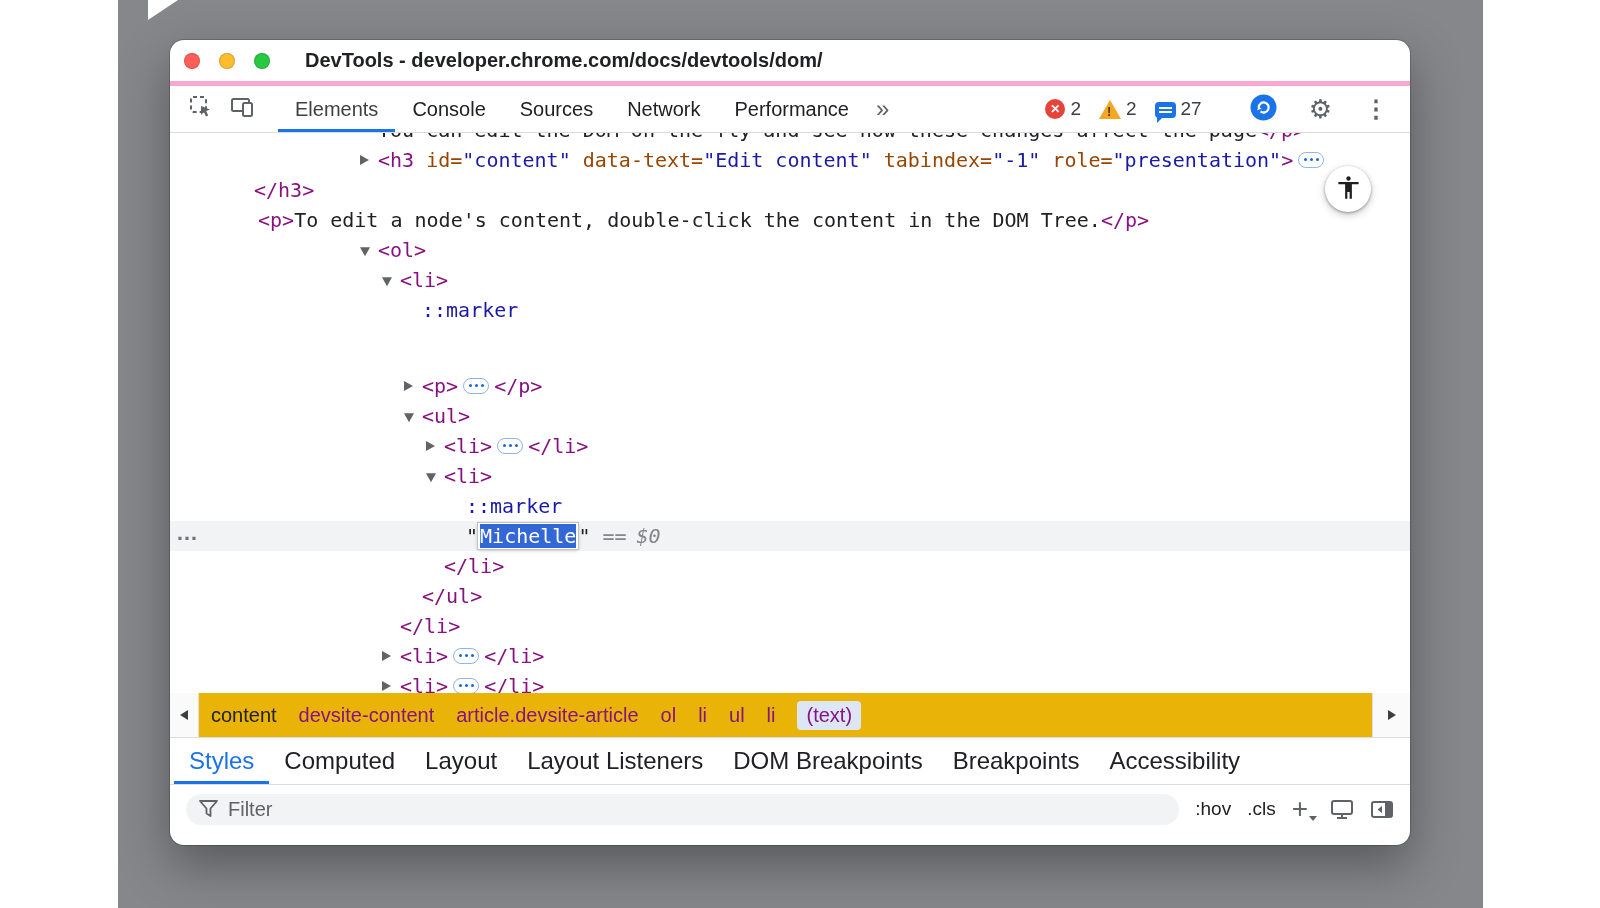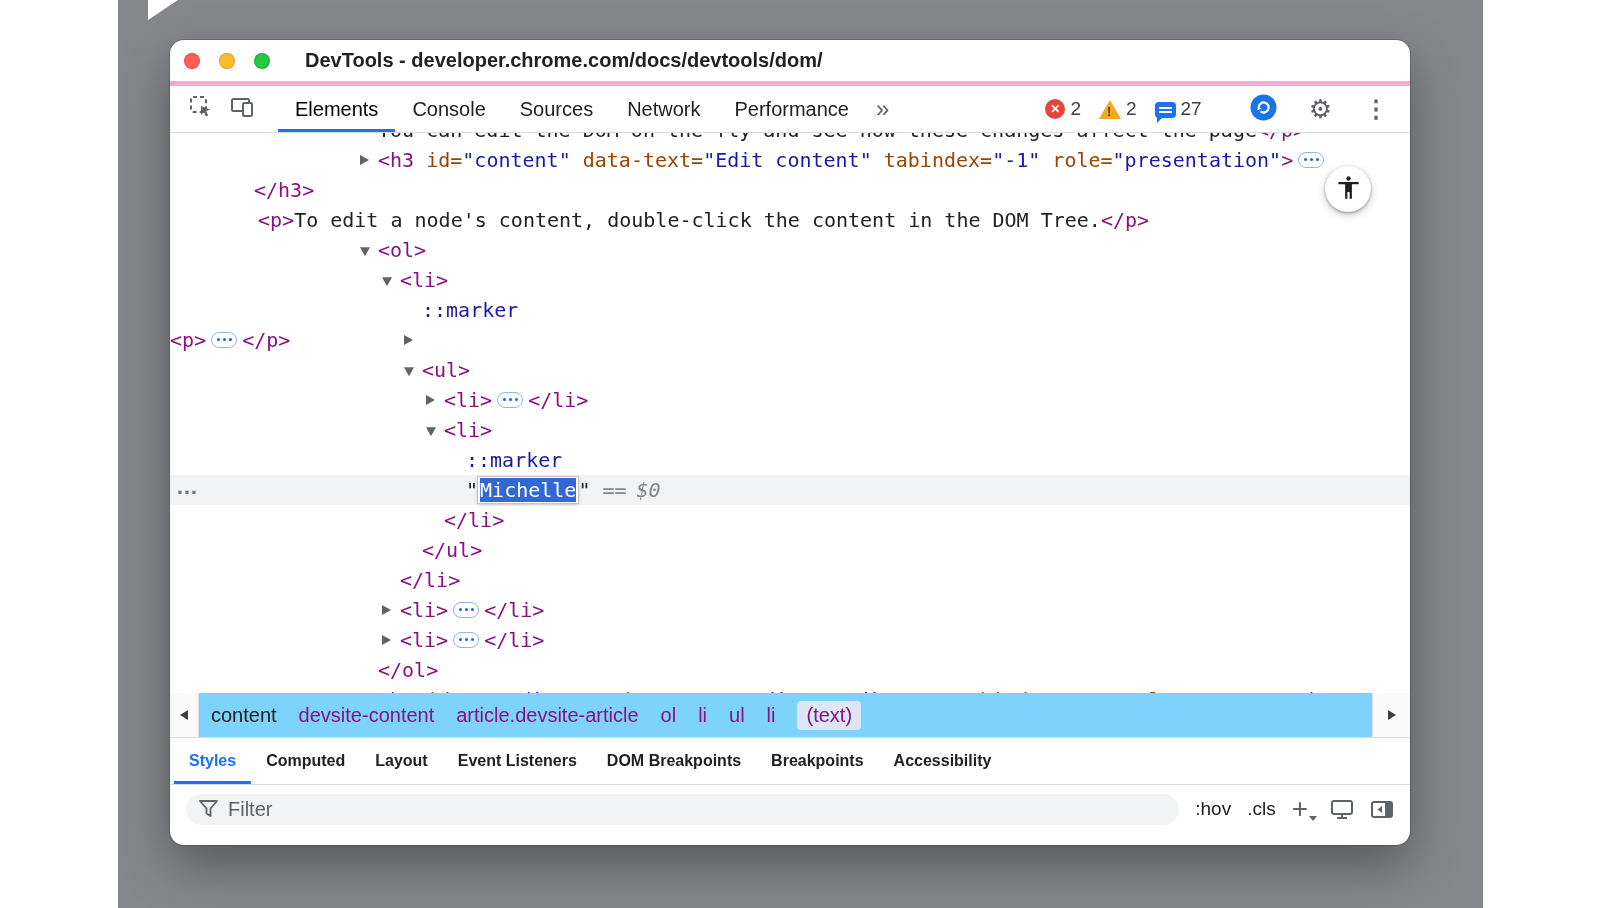--- a/index.html
+++ b/index.html
@@ -23,21 +23,21 @@
   .light.green { background:#28c840; }
   .title { margin-left:16px; font-size:20px; font-weight:bold; color:#202124; }
 
   
   .toolbar { height:47px; display:flex; align-items:stretch; padding-left:10px;
              border-bottom:1px solid #dadce0; }
   .icon-btn { display:flex; align-items:center; justify-content:center; padding:0 8px;
               color:#5f6368; }
   .tabstrip { display:flex; align-items:stretch; margin-left:14px; }
   .tab { display:flex; align-items:center; padding:0 17px; font-size:20px; color:#202124; }
-  .tab.selected { color:#000000; border-bottom:3px solid #1a73e8; padding-top:3px; }
+  .tab.selected { color:#404040; border-bottom:3px solid #1a73e8; padding-top:3px; }
   .more-tabs { display:flex; align-items:center; padding:0 10px; font-size:24px; color:#5f6368; }
   .right-cluster { margin-left:auto; display:flex; align-items:center; gap:16px; padding-right:14px; }
   .badges { display:flex; align-items:center; gap:18px; }
   .badge-item { display:flex; align-items:center; gap:5px; font-size:19px; color:#3c4043; }
   .bicon { position:relative; display:inline-block; }
   .bicon.error { width:20px; height:20px; border-radius:50%; background:#e5443b; }
   .bicon.error::after { content:"✕"; position:absolute; inset:0; color:#fff; font-size:12px;
                         line-height:20px; text-align:center; font-weight:bold; }
   .bicon.warning { width:0; height:0; border-left:11px solid transparent;
                    border-right:11px solid transparent; border-bottom:19px solid #f5a623; }
@@ -83,36 +83,36 @@
                  font-family:"Liberation Sans", sans-serif; font-size:22px; font-weight:bold; }
 
   
   .a11y-btn { position:absolute; left:1155px; top:126px; width:46px; height:46px;
               border-radius:50%; background:#fff; z-index:5;
               box-shadow:0 1px 3px rgba(0,0,0,.35), 0 3px 9px rgba(0,0,0,.2);
               display:flex; align-items:center; justify-content:center; }
 
   
   .crumbbar { height:45px; display:flex; align-items:stretch; border-bottom:1px solid #dadce0;
-              font-size:20px; background:#7dd3fc; }
+              font-size:20px; background:#eab308; }
   .crumb-nav { display:flex; align-items:center; justify-content:center; background:#fafafa; }
   .crumb-nav.left { width:29px; border-right:1px solid #e0e0e0; }
   .crumb-nav.right { width:38px; border-left:1px solid #e0e0e0; margin-left:auto; }
   .tri-left { width:0; height:0; border-right:8px solid #3c4043;
               border-top:5px solid transparent; border-bottom:5px solid transparent; }
   .tri-right { width:0; height:0; border-left:8px solid #3c4043;
                border-top:5px solid transparent; border-bottom:5px solid transparent; }
   .crumb-list { display:flex; align-items:center; gap:22px; padding-left:12px;
                 overflow:hidden; white-space:nowrap; }
   .crumb.selected { background:#dce6f5; border-radius:4px; padding:3px 9px; }
 
   
   .paneltabs { height:47px; display:flex; align-items:stretch; padding-left:4px;
                border-bottom:1px solid #dadce0; }
-  .ptab { display:flex; align-items:center; padding:0 15px; font-size:16px; color:#202124;font-weight:bold; }
+  .ptab { display:flex; align-items:center; padding:0 15px; font-size:24px; color:#202124; }
   .ptab.selected { color:#1a73e8; border-bottom:3px solid #1a73e8; padding-top:3px; }
 
   
   .filterbar { height:48px; display:flex; align-items:center; padding:0 16px; gap:16px; }
   .filter-input { flex:1; display:flex; align-items:center; gap:10px; height:31px;
                   background:#f1f3f4; border-radius:16px; padding:0 13px; }
   .filter-input input { flex:1; border:none; outline:none; background:transparent;
                         font-size:20px; color:#202124;
                         font-family:"Liberation Sans", sans-serif; }
   .filter-input input::placeholder { color:#5f6368; }
@@ -197,21 +197,21 @@
   </div>
 
   <div class="tree">
       <div class="tree-row" style="padding-left: 208px; margin-top: -18px;"><span class="tk-text">You can edit the DOM on the fly and see how these changes affect the page</span><span class="tk-tag">&lt;/p&gt;</span></div>
       <div class="tree-row" style="padding-left: 208px;"><span class="arrow right" style="left: 190px;"></span><span class="tk-tag">&lt;h3</span><span class="tk-attr"> id=</span><span class="tk-val">"content"</span><span class="tk-attr"> data-text=</span><span class="tk-val">"Edit content"</span><span class="tk-attr"> tabindex=</span><span class="tk-val">"-1"</span><span class="tk-attr"> role=</span><span class="tk-val">"presentation"</span><span class="tk-tag">&gt;</span><span class="ellipsis-badge"></span></div>
       <div class="tree-row" style="padding-left: 84px;"><span class="tk-tag">&lt;/h3&gt;</span></div>
       <div class="tree-row" style="padding-left: 88px;"><span class="tk-tag">&lt;p&gt;</span><span class="tk-text">To edit a node's content, double-click the content in the DOM Tree.</span><span class="tk-tag">&lt;/p&gt;</span></div>
       <div class="tree-row" style="padding-left: 208px;"><span class="arrow down" style="left: 190px;"></span><span class="tk-tag">&lt;ol&gt;</span></div>
       <div class="tree-row" style="padding-left: 230px;"><span class="arrow down" style="left: 212px;"></span><span class="tk-tag">&lt;li&gt;</span></div>
       <div class="tree-row" style="padding-left: 252px;"><span class="tk-pseudo">::marker</span></div>
-      <div class="tree-row" style=""><span class="arrow right" style="left: 234px;"></span><span class="tk-tag">&lt;p&gt;</span><span class="ellipsis-badge"></span><span class="tk-tag">&lt;/p&gt;</span></div>
+      <div class="tree-row" style="padding-left: 252px; margin-top: 46px;"><span class="arrow right" style="left: 234px;"></span><span class="tk-tag">&lt;p&gt;</span><span class="ellipsis-badge"></span><span class="tk-tag">&lt;/p&gt;</span></div>
       <div class="tree-row" style="padding-left: 252px;"><span class="arrow down" style="left: 234px;"></span><span class="tk-tag">&lt;ul&gt;</span></div>
       <div class="tree-row" style="padding-left: 274px;"><span class="arrow right" style="left: 256px;"></span><span class="tk-tag">&lt;li&gt;</span><span class="ellipsis-badge"></span><span class="tk-tag">&lt;/li&gt;</span></div>
       <div class="tree-row" style="padding-left: 274px;"><span class="arrow down" style="left: 256px;"></span><span class="tk-tag">&lt;li&gt;</span></div>
       <div class="tree-row" style="padding-left: 296px;"><span class="tk-pseudo">::marker</span></div>
       <div class="tree-row selected" style="padding-left: 296px;"><span class="gutter-dots">…</span><span class="tk-text">"</span><span class="edit-box"><span class="edit-sel">Michelle</span></span><span class="tk-text">"</span><span class="tk-eq">==</span><span class="tk-dollar">$0</span></div>
       <div class="tree-row" style="padding-left: 274px;"><span class="tk-tag">&lt;/li&gt;</span></div>
       <div class="tree-row" style="padding-left: 252px;"><span class="tk-tag">&lt;/ul&gt;</span></div>
       <div class="tree-row" style="padding-left: 230px;"><span class="tk-tag">&lt;/li&gt;</span></div>
       <div class="tree-row" style="padding-left: 230px;"><span class="arrow right" style="left: 212px;"></span><span class="tk-tag">&lt;li&gt;</span><span class="ellipsis-badge"></span><span class="tk-tag">&lt;/li&gt;</span></div>
       <div class="tree-row" style="padding-left: 230px;"><span class="arrow right" style="left: 212px;"></span><span class="tk-tag">&lt;li&gt;</span><span class="ellipsis-badge"></span><span class="tk-tag">&lt;/li&gt;</span></div>
@@ -243,21 +243,21 @@
       </div>
     <div class="crumb-nav right">
       <span class="tri-right"></span>
     </div>
   </div>
 
   <div class="paneltabs">
       <div class="ptab selected">Styles</div>
       <div class="ptab">Computed</div>
       <div class="ptab">Layout</div>
-      <div class="ptab">Event Listeners</div>
+      <div class="ptab">Layout Listeners</div>
       <div class="ptab">DOM Breakpoints</div>
       <div class="ptab">Breakpoints</div>
       <div class="ptab">Accessibility</div>
     </div>
 
   <div class="filterbar">
     <div class="filter-input">
       <span class="small-icon">
         <svg width="19" height="18" viewBox="0 0 19 18">
             <path d="M1 1h17l-6.5 7.5V16l-4-2.6V8.5L1 1z" fill="none" stroke="#5f6368" stroke-width="1.8" stroke-linejoin="round"></path>

